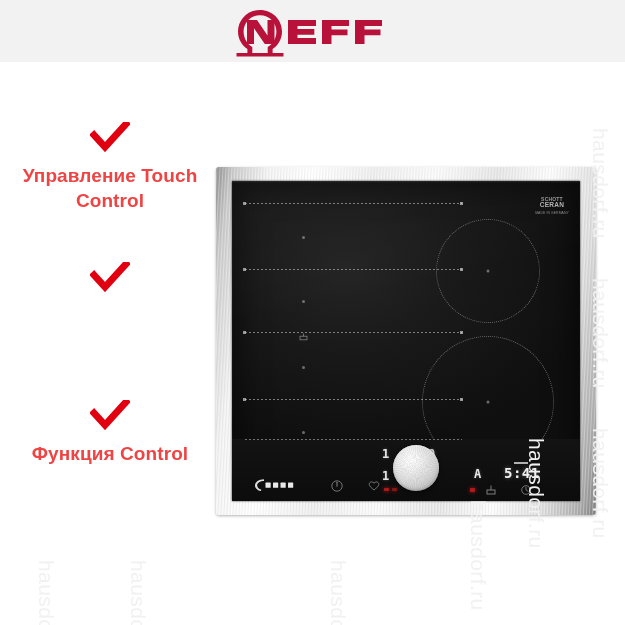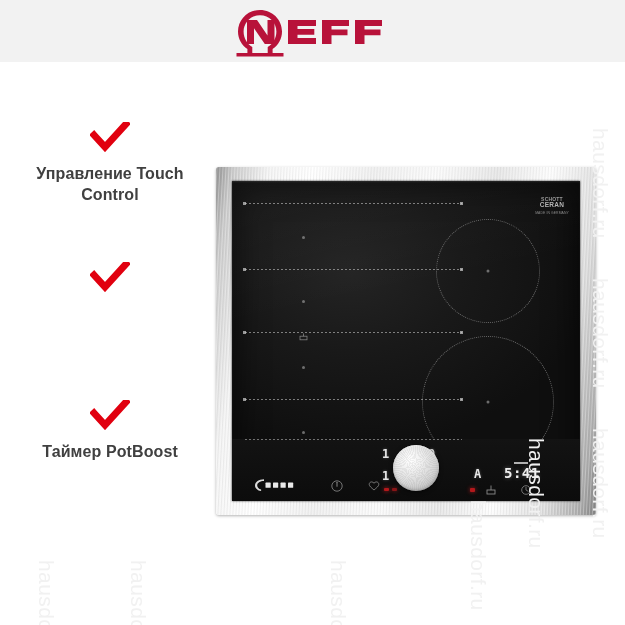--- a/index.html
+++ b/index.html
@@ -41,23 +41,23 @@
   #feature-1 { top: 262px; }
   #feature-2 { top: 400px; }
 
   .check-icon {
     display: block;
     margin: 0 auto 12px auto;
     width: 40px; height: 30px;
   }
 
   .feature-label {
-    font-size: 16px;
-    font-weight: 700;
-    color: #404040;
+    font-size: 19px;
+    font-weight: 700;
+    color: #ef4444;
     line-height: 1.30;
     letter-spacing: 0.1px;
     padding: 0 12px;
   }
 
   
   #cooktop {
     position: absolute;
     left: 216px; top: 167px;
     width: 380px; height: 348px;
@@ -392,21 +392,21 @@
     </svg>
   </span>
 </div>
 
 <div class="feature" id="feature-2">
   <span class="check-icon">
     <svg viewBox="0 0 40 30" width="40" height="30" aria-hidden="true">
       <path d="M4 13 L15 25 L36 2" fill="none" stroke="#e1000f" stroke-width="7" stroke-linecap="square" stroke-linejoin="miter"></path>
     </svg>
   </span>
-  <div class="feature-label">Таймер PotBoost</div>
+  <div class="feature-label">Функция Control</div>
 </div>
 
 <div id="cooktop">
   <div id="cooktop-frame"></div>
 
   <div id="glass-panel">
 
     <div id="ceran-badge">
       <div class="ceran-top">SCHOTT</div>
       <div class="ceran-main">CERAN</div>

